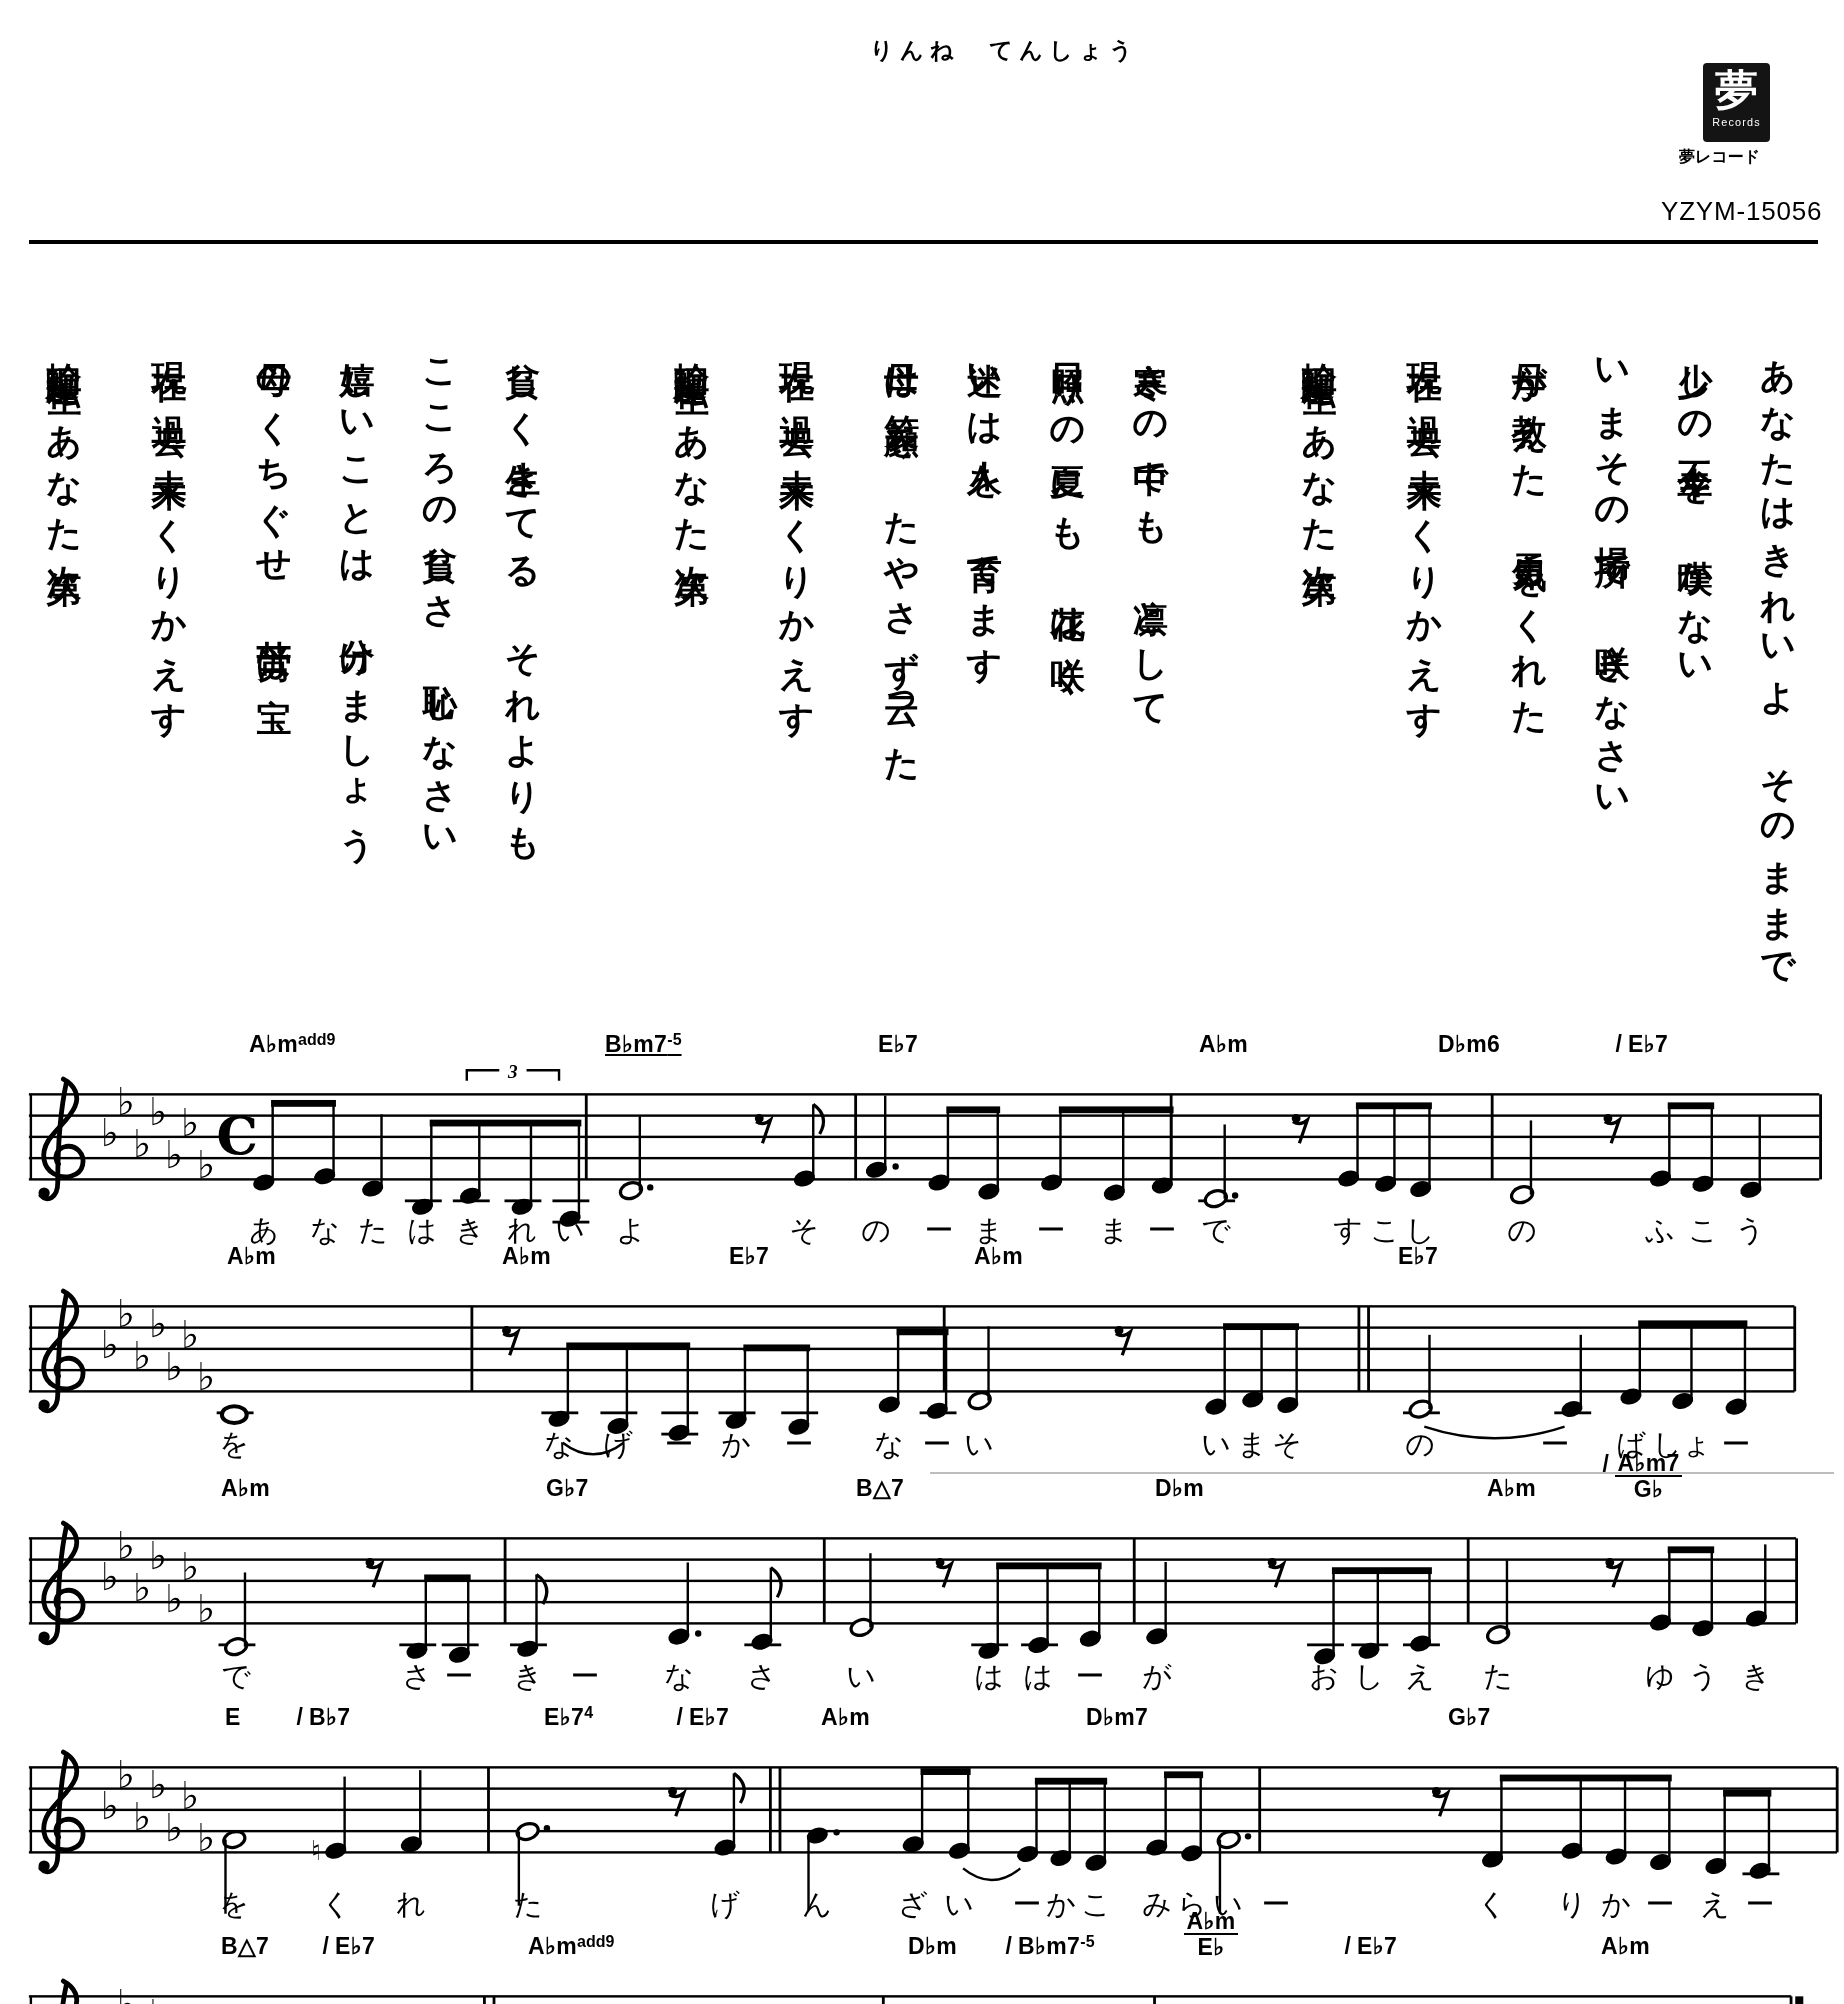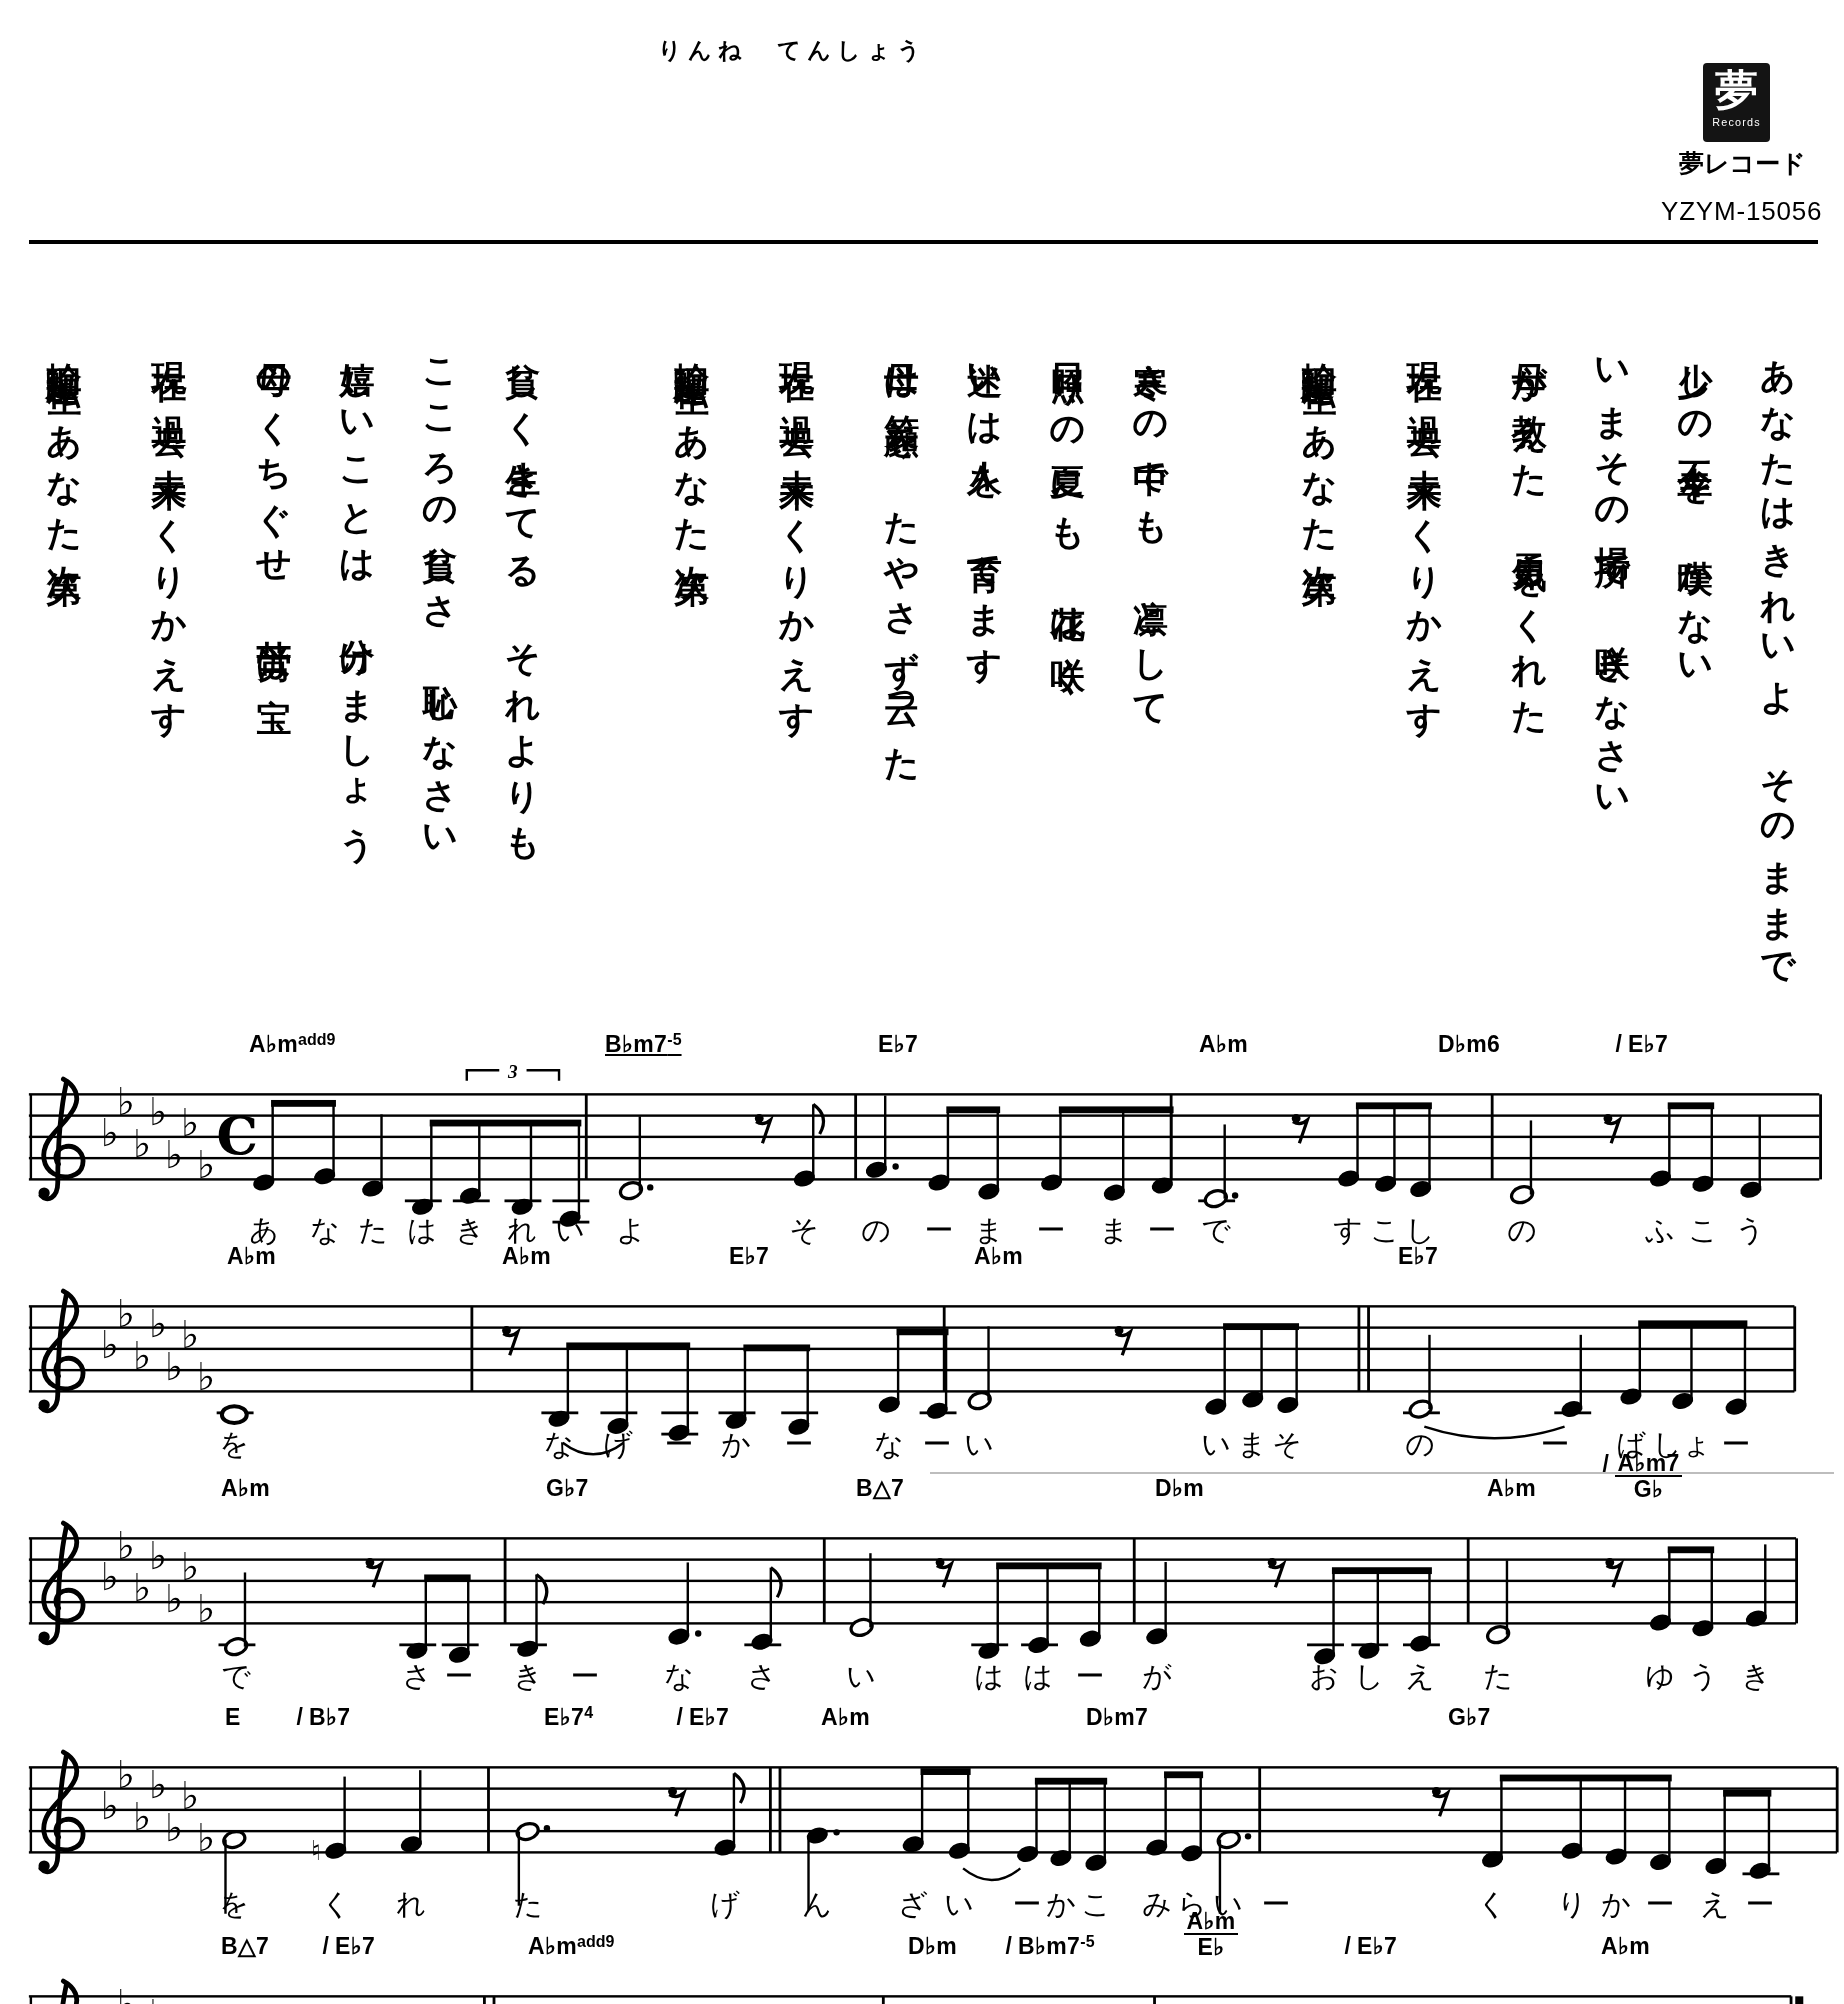--- a/index.html
+++ b/index.html
@@ -1,30 +1,30 @@
 <!DOCTYPE html>
 <html style="font-size:6.4px"><head>
 <meta charset="utf-8">
 <style>
   html,body{margin:0;padding:0;background:#e8e8e8}
   #page{position:relative;width:1845px;height:2109px;background:#fff;overflow:hidden;
         font-family:"Liberation Sans",sans-serif;color:#000}
   
   .artist{position:absolute;left:67px;top:85px;font-family:"DejaVu Serif",serif;
           font-size:48px;font-weight:700;letter-spacing:2.4px;white-space:nowrap}
-  .titleblock{position:absolute;left:658px;top:0;width:481px;text-align:left}
+  .titleblock{position:absolute;left:658px;top:0;width:481px;text-align:right}
   .furigana{margin-top:35px;font-size:23px;font-weight:700;letter-spacing:6.4px;white-space:nowrap}
   .title{margin-top:4px;font-size:79px;font-weight:700;letter-spacing:1.6px;white-space:nowrap}
   .credits{position:absolute;left:0;top:185px;width:1845px;text-align:center;
            font-size:32px;font-weight:700;letter-spacing:2.4px;white-space:nowrap}
   .logo-box{position:absolute;left:1703px;top:63px;width:67px;height:79px;background:#141414;
             border-radius:4px;text-align:center;color:#fff}
   .logo-kanji{font-size:43px;font-weight:700;margin-top:6.4px;line-height:1}
   .logo-sub{font-size:10.8px;letter-spacing:1.2px;margin-top:4px}
-  .label-name{position:absolute;left:1679px;top:147px;font-size:25px;font-weight:700;white-space:nowrap}
+  .label-name{position:absolute;left:1679px;top:147px;font-size:16px;font-weight:700;white-space:nowrap}
   .catalog{position:absolute;left:1661px;top:196px;font-size:26px;letter-spacing:0.8px;white-space:nowrap}
   .rule{position:absolute;left:29px;top:240px;width:1789px;height:3.6px;background:#000}
   
   #lyricsBlock{position:absolute;top:335px;right:47px;height:609px;
                writing-mode:vertical-rl;text-orientation:upright;
                font-weight:700;font-size:35px;line-height:1.17;letter-spacing:6px;white-space:nowrap}
   #lyricsBlock .col{display:block}
   .gap-n{margin-left:42px}
   .gap-w{margin-left:64px}
   .gap-v{margin-left:128px}

